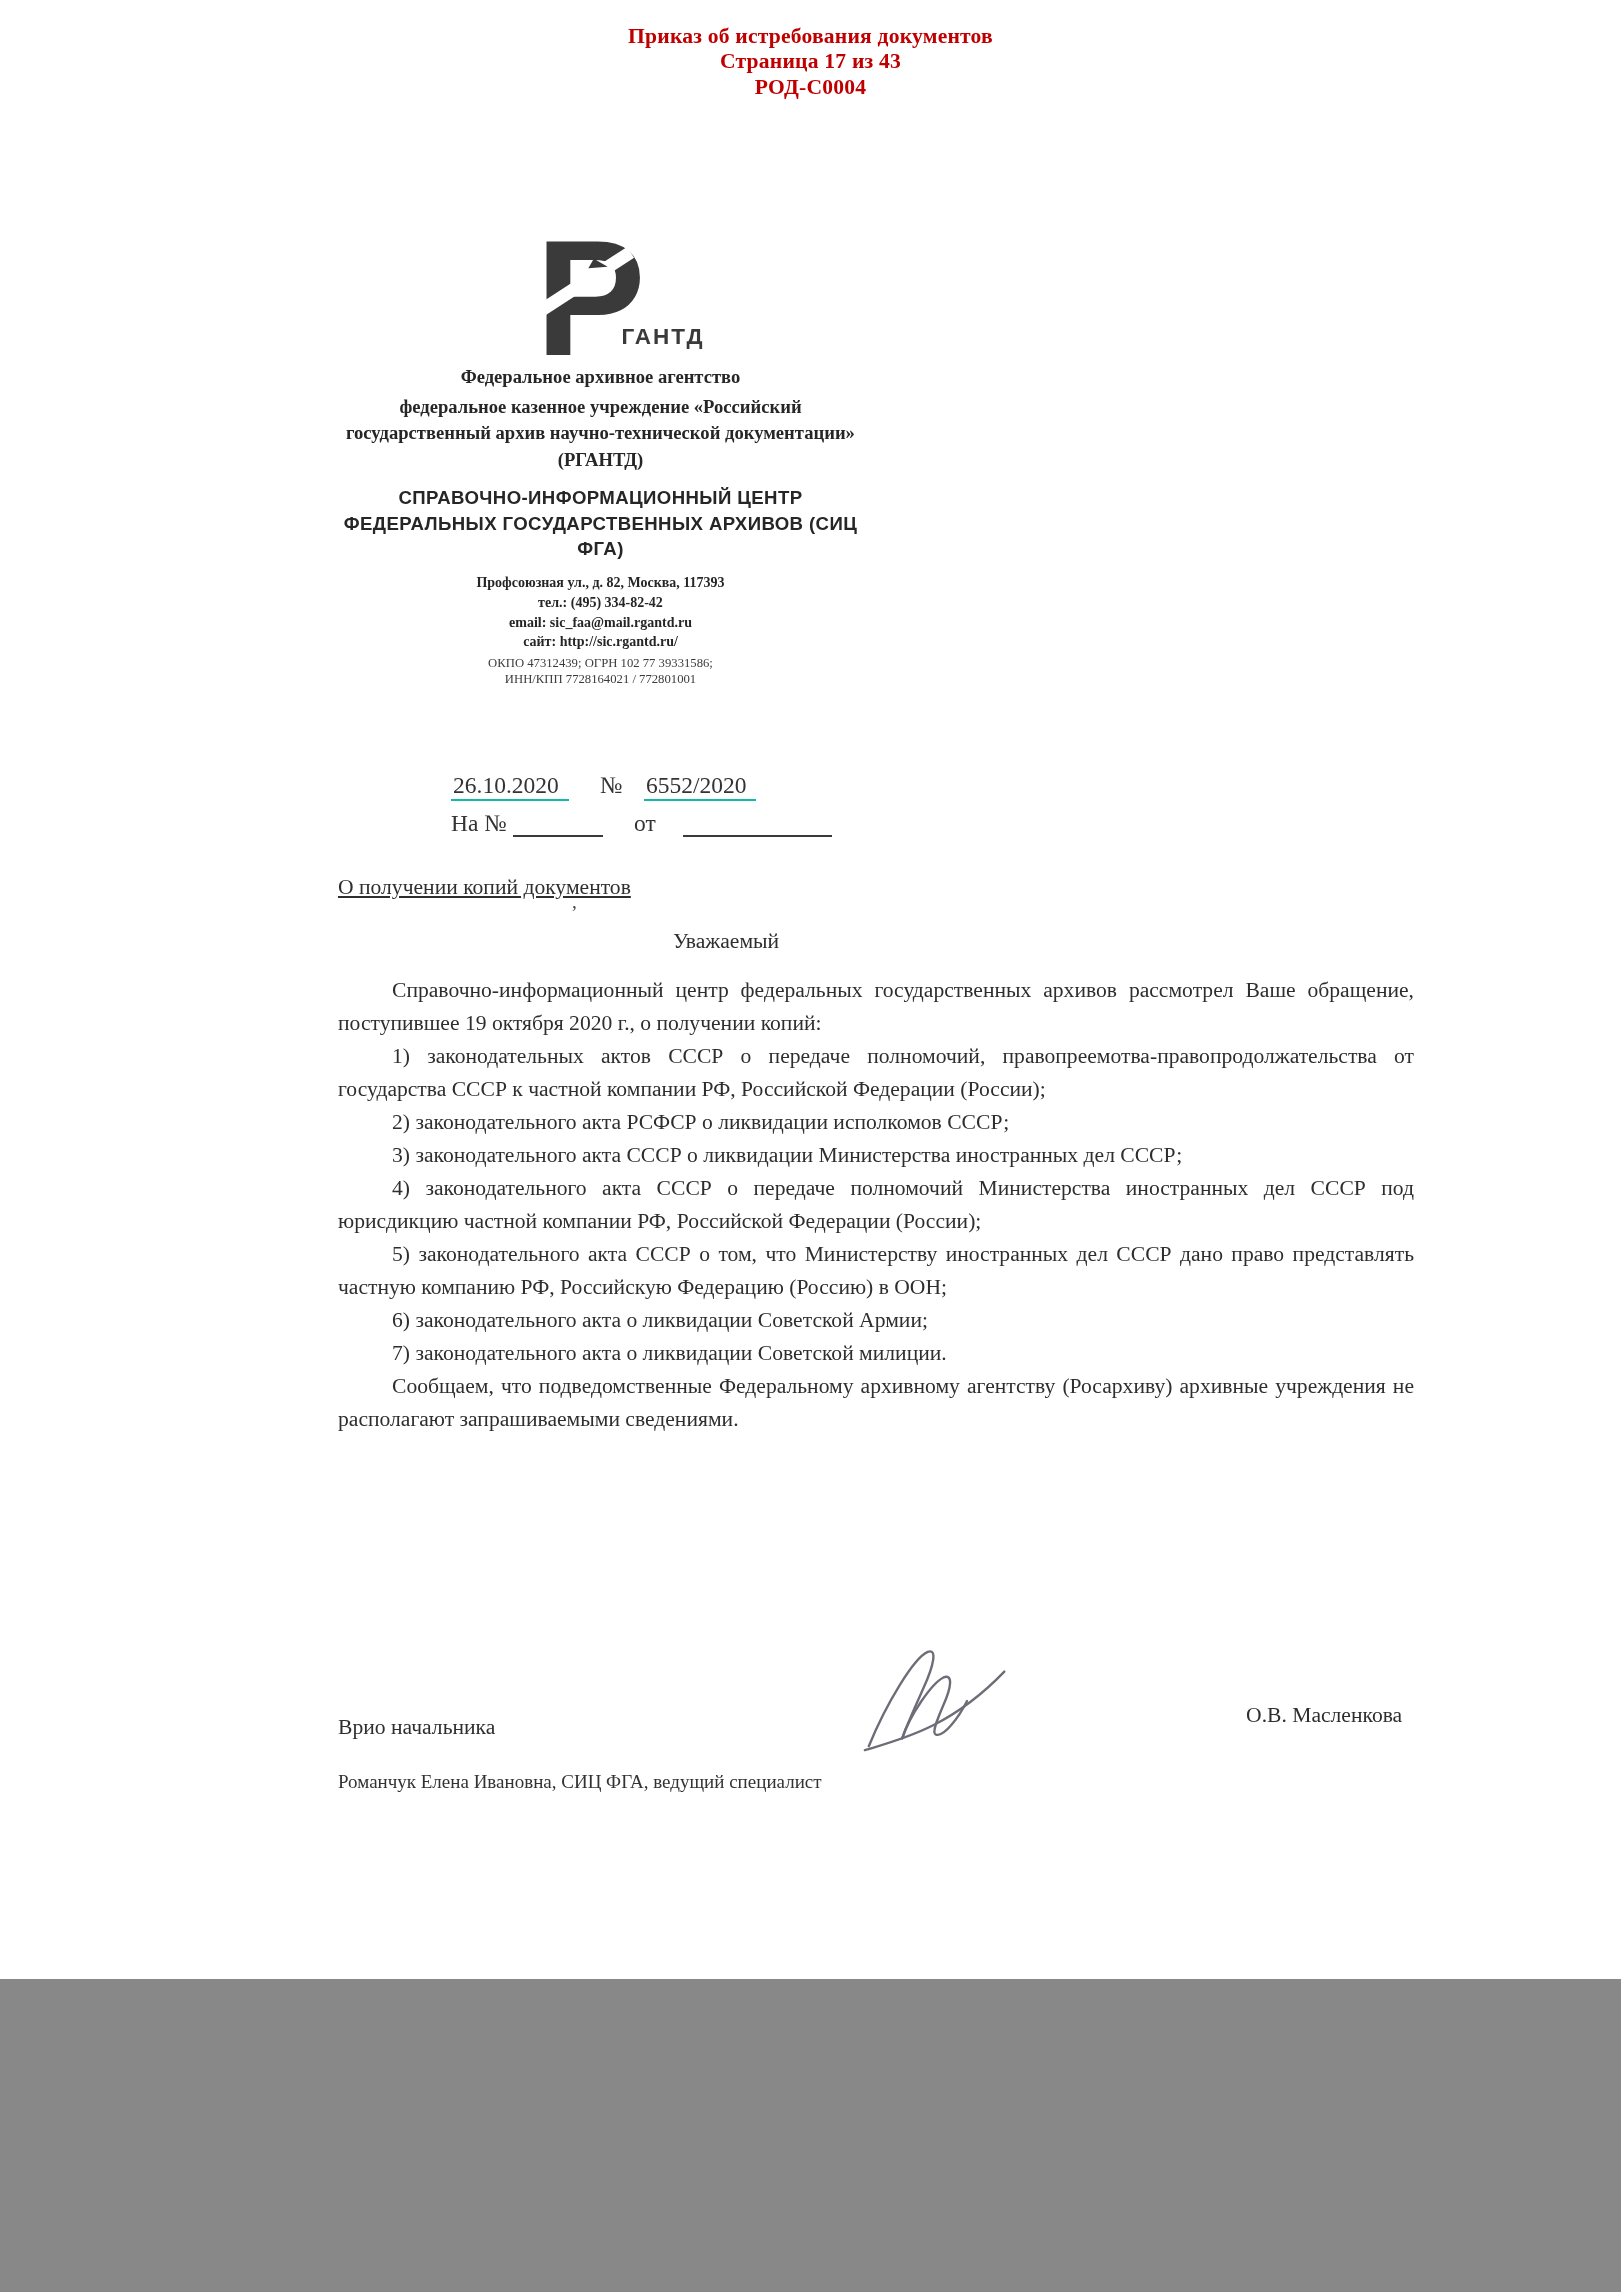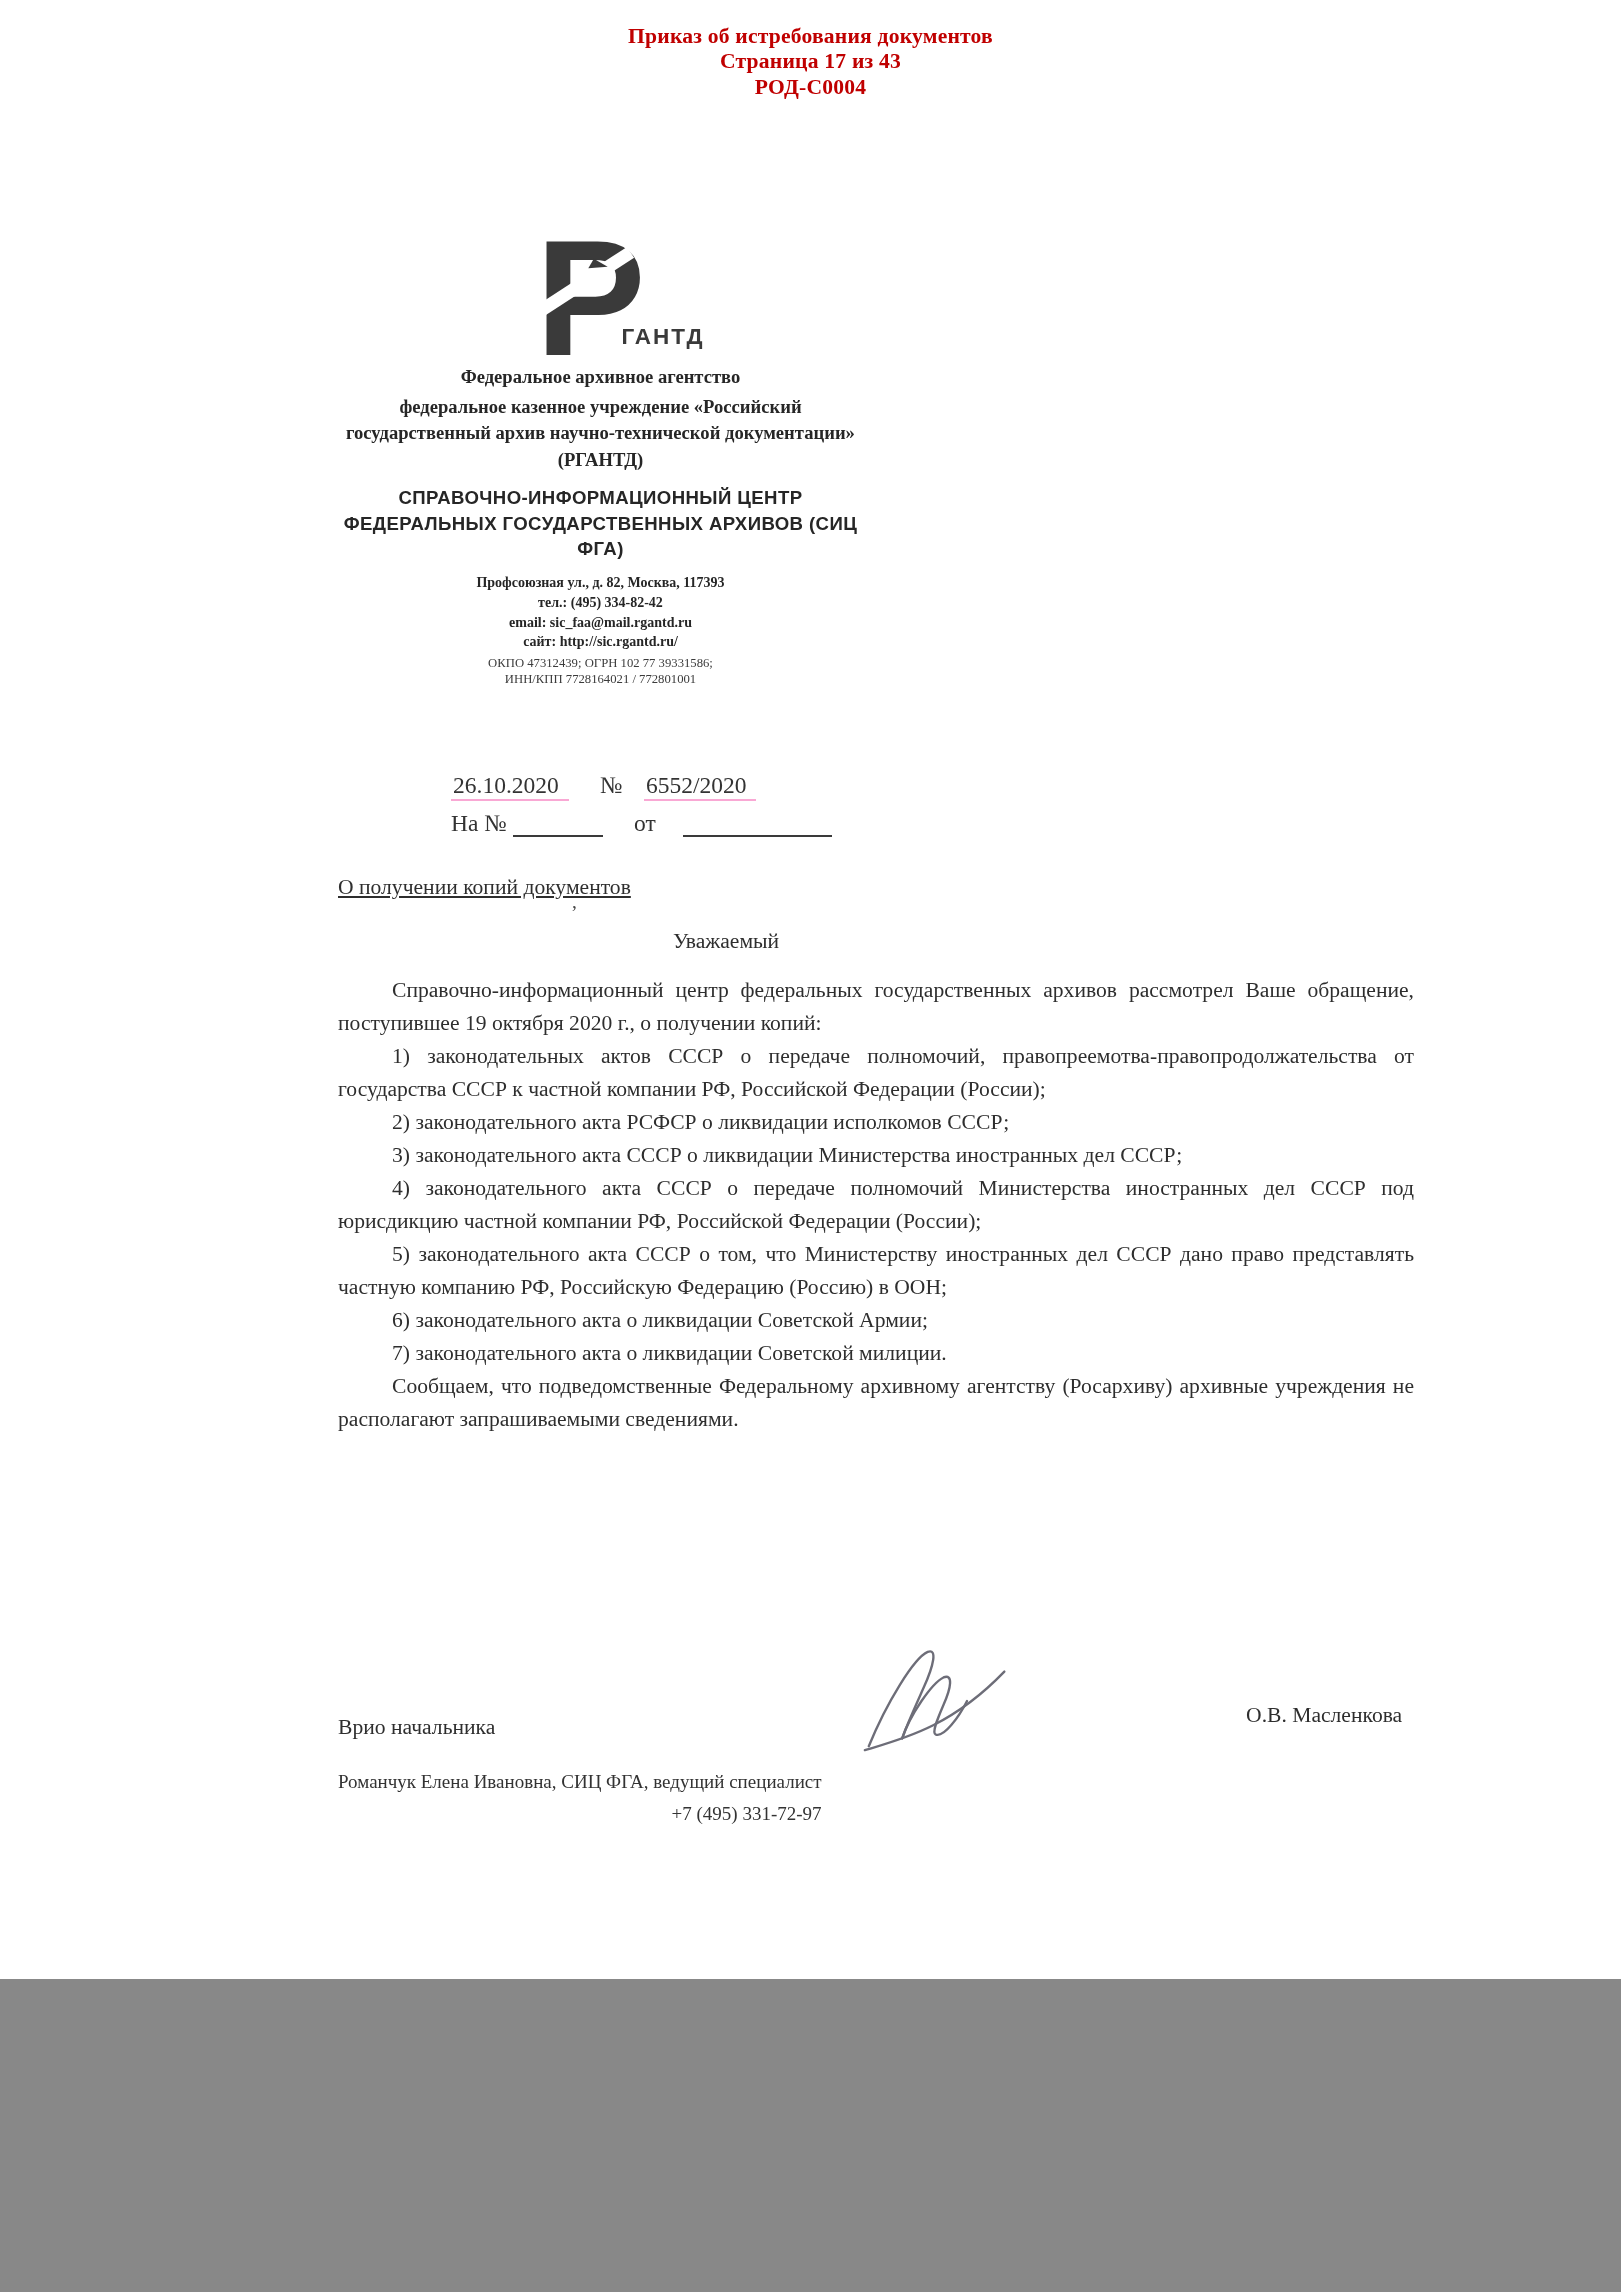--- a/index.html
+++ b/index.html
@@ -56,21 +56,21 @@
     font-weight:bold;font-size:18.6px;line-height:25.5px;
     margin-top:11.8px;letter-spacing:0.4px;
   }
   .lh-contacts{font-weight:bold;font-size:14px;line-height:19.6px;margin-top:11.8px;}
   .lh-codes{font-size:12.7px;line-height:16.7px;margin-top:2.9px;color:#3b3b3b;}
   
   .reference{
     position:absolute;left:451px;top:772px;width:412px;
     font-size:23.5px;color:#333;
   }
-  .ref-underline{border-bottom:2px solid #f9a8d4;padding:0 9.8px 1px 2px;}
+  .ref-underline{border-bottom:2px solid #14b8a6;padding:0 9.8px 1px 2px;}
   .ref-no{margin:0 15.7px 0 25.5px;}
   .ref-row2{margin-top:10.8px;}
   .blank{display:inline-block;border-bottom:2px solid #3a3a3a;height:21.6px;vertical-align:bottom;}
   .blank-1{width:90px;margin-right:25.5px;}
   .blank-2{width:149px;margin-left:21.6px;}
   
   .subject{position:absolute;left:338px;top:875px;font-size:21.6px;text-decoration:underline;}
   .stray-mark{position:absolute;left:571px;top:902px;font-size:19.6px;color:#444;}
   .salutation{position:absolute;left:673px;top:929px;font-size:21.6px;}
   
@@ -162,17 +162,16 @@
           <path d="M46 96 C54 72 76 40 88 34 C98 30 96 44 88 62 C82 76 76 90 80 92 C88 96 104 74 112 58"></path>
           <path d="M8 108 C48 96 96 84 150 28"></path>
         </g>
       </svg>
     </span>
     <span class="sign-name">О.В. Масленкова</span>
   </div>
 
   <div class="footer">
     <div>Романчук Елена Ивановна, СИЦ ФГА, ведущий специалист</div>
-    <div>+7 (495) 331-72-97</div>
   </div>
 
 </div>
 
 
 </body></html>

